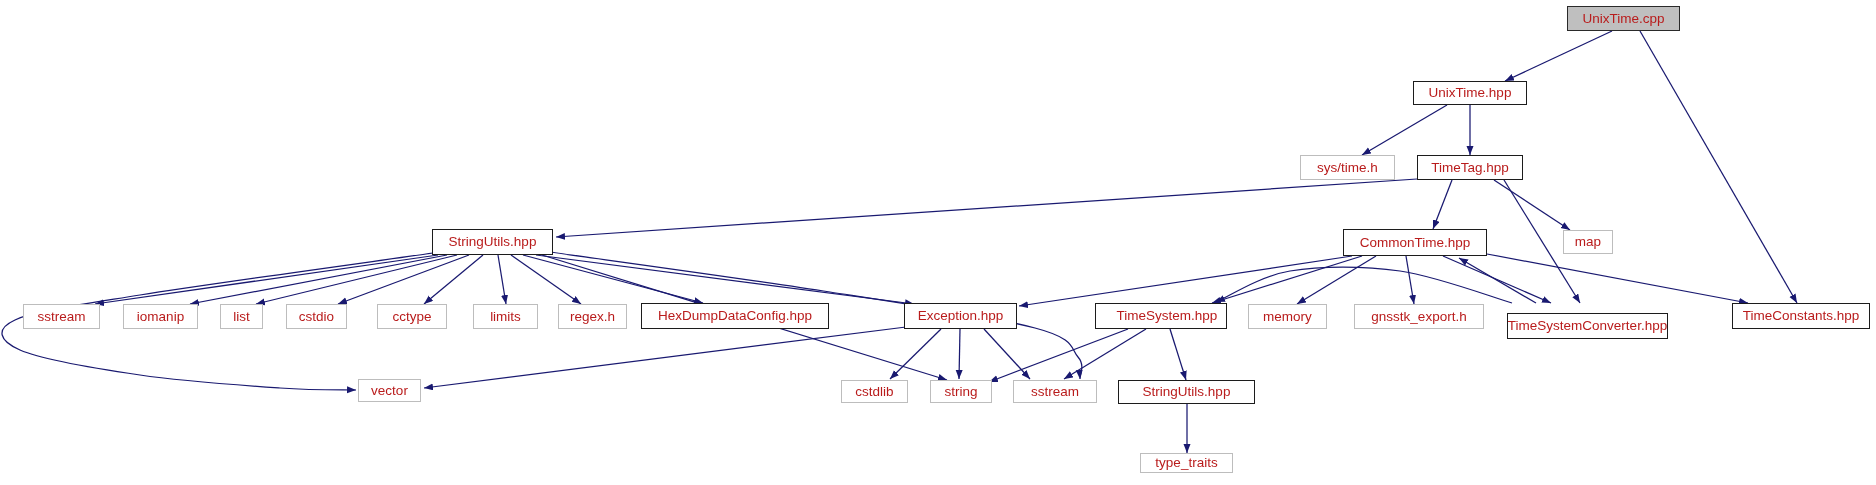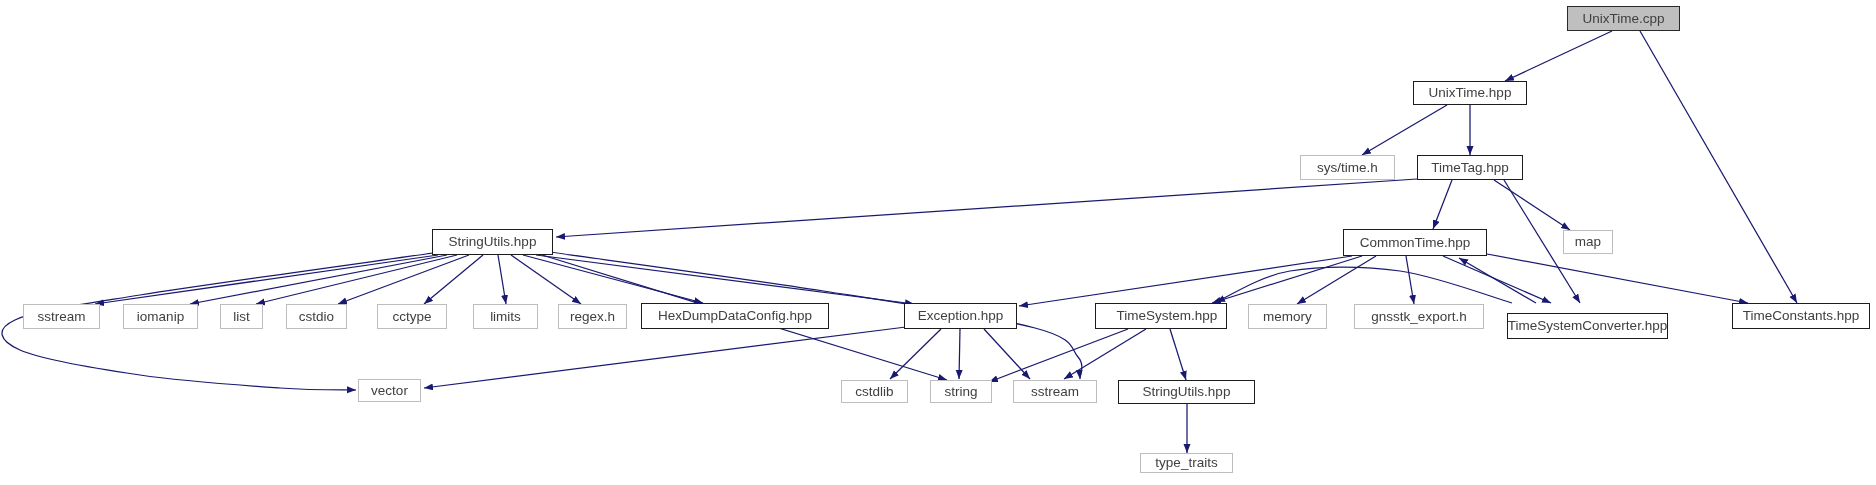--- a/index.html
+++ b/index.html
@@ -10,21 +10,21 @@
     font-family:"Liberation Sans","DejaVu Sans",sans-serif;
     overflow:hidden;
   }
   #edges{position:absolute;left:0;top:0;width:1876px;height:485px;}
   .node{
     position:absolute;
     box-sizing:border-box;
     display:flex;align-items:center;justify-content:center;
     background:#ffffff;
     font-size:13.5px;
-    color:#404040;
+    color:#b91c1c;
     white-space:nowrap;
     line-height:1;
   }
   .node.internal{border:1.4px solid #1c1c1c;}
   .node.external{border:1px solid #bdbdbd;}
   .node.root{border:1.6px solid #2a2a2a;background:#bfbfbf;}
   .edge{fill:none;stroke-width:1.25px;}
 </style>
 </head>
 <body>

